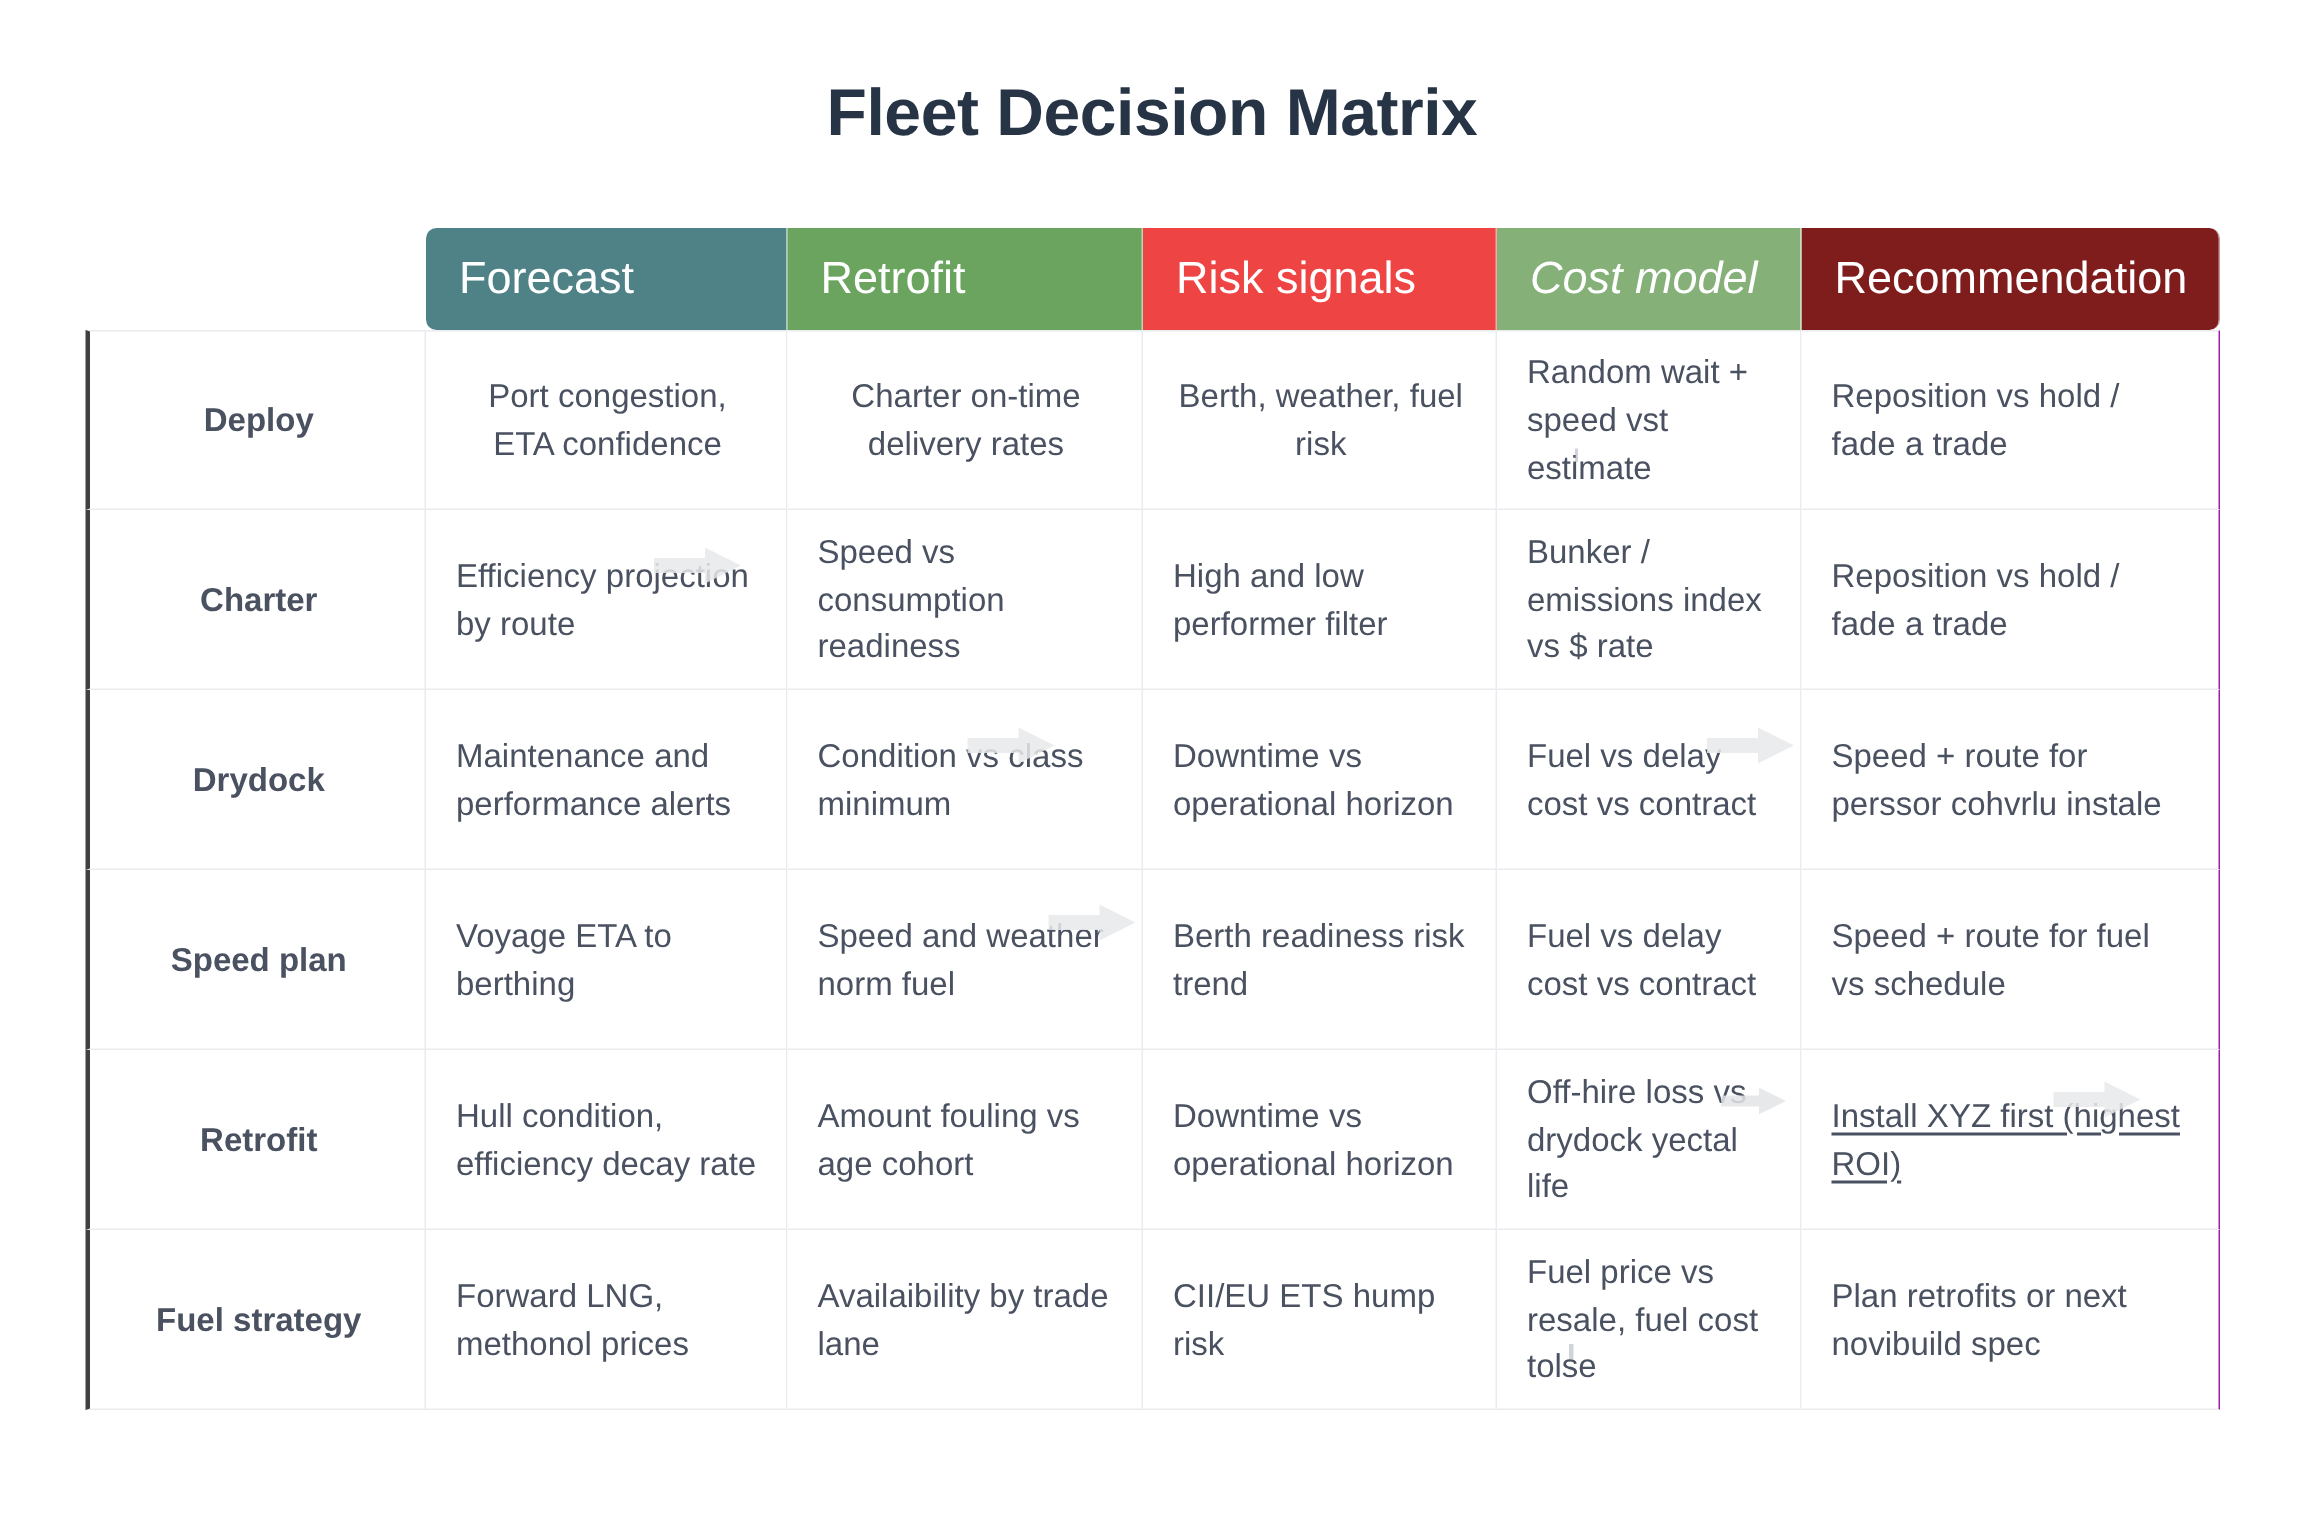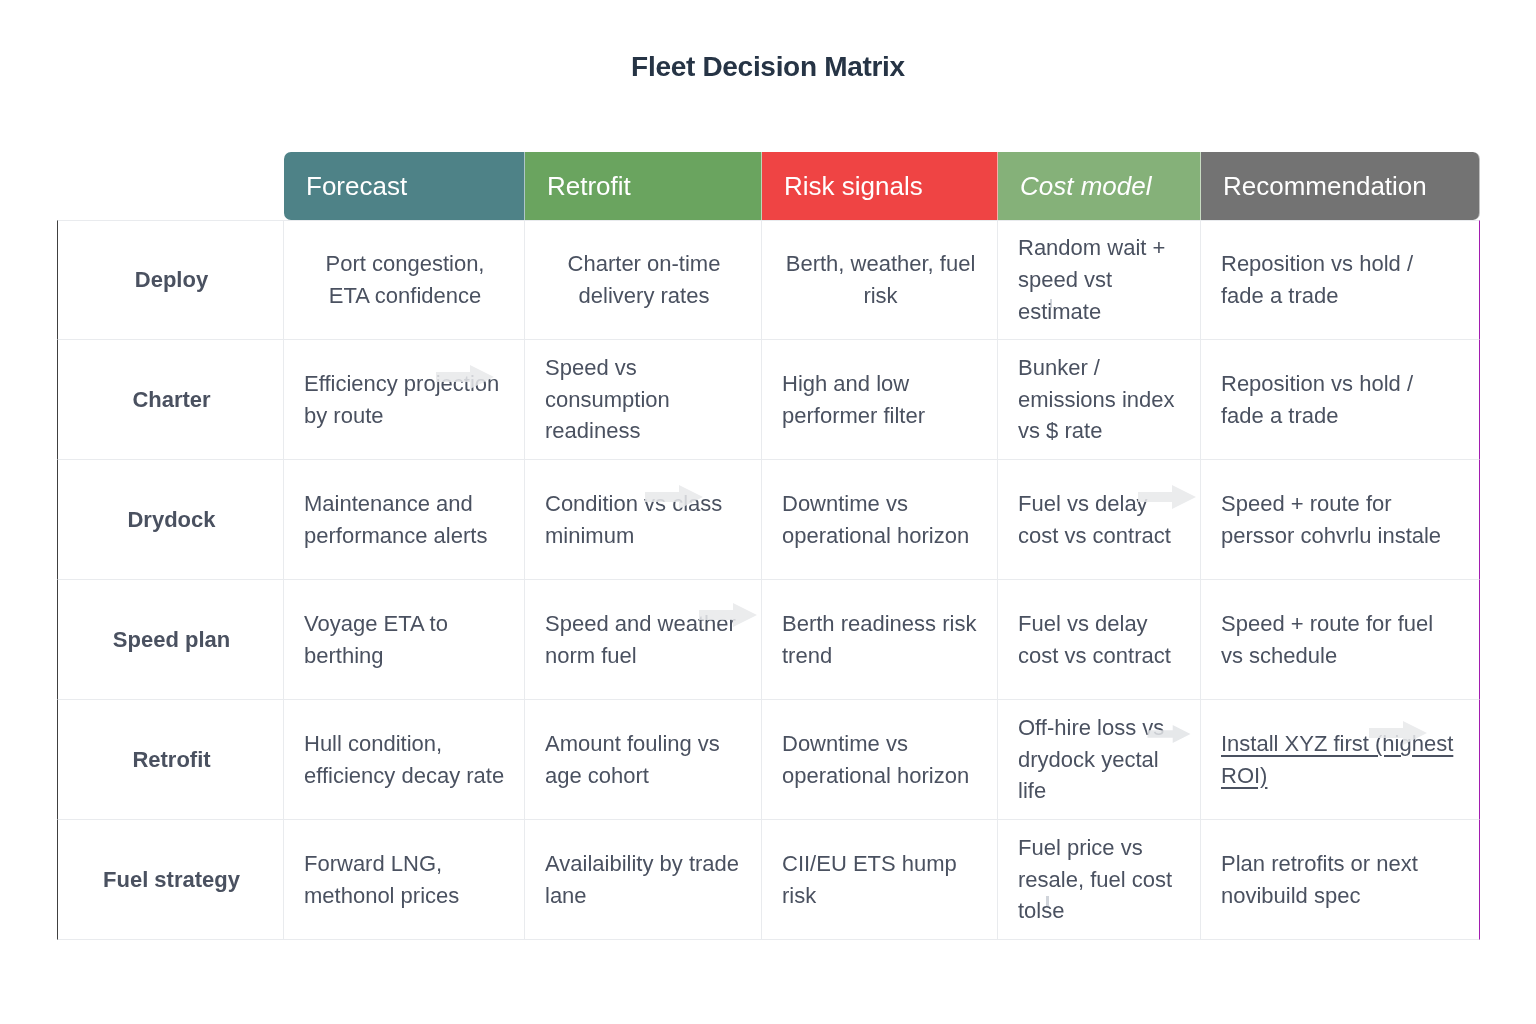--- a/index.html
+++ b/index.html
@@ -14,21 +14,21 @@
     overflow: hidden;
   }
   .page {
     position: relative;
     width: 1536px;
     height: 1024px;
     box-sizing: border-box;
   }
   .title {
     text-align: center;
-    font-size: 28px;
+    font-size: 44px;
     font-weight: 700;
     color: #263445;
     letter-spacing: -0.3px;
     padding-top: 52px;
     line-height: 1.1;
   }
 
   .matrix-wrap {
     position: absolute;
     left: 57px;
@@ -41,37 +41,37 @@
     border-spacing: 0;
     width: 1423px;
     table-layout: fixed;
   }
 
   
   table.matrix thead th {
     height: 68px;
     vertical-align: middle;
     color: #ffffff;
-    font-size: 26px;
+    font-size: 30px;
     font-weight: 400;
     text-align: left;
     padding: 0 0 0 22px;
     box-sizing: border-box;
     border-right: 1px solid rgba(255,255,255,0.55);
     position: relative;
   }
   th.corner {
     background: #ffffff;
     border-right: none;
   }
   th.h0 { background: #4e8287; border-top-left-radius: 7px; border-bottom-left-radius: 7px; }
   th.h1 { background: #6aa45f; }
   th.h2 { background: #ef4444; }
   th.h3 { background: #85b179; font-style: italic; }
-  th.h4 { background: #737373; border-top-right-radius: 7px; border-bottom-right-radius: 7px; border-right: none; }
+  th.h4 { background: #7f1d1d; border-top-right-radius: 7px; border-bottom-right-radius: 7px; border-right: none; }
 
   
   table.matrix tbody td {
     height: 120px;
     vertical-align: middle;
     box-sizing: border-box;
     border-right: 1px solid #e9ebee;
     border-bottom: 1px solid #e9ebee;
     background: #ffffff;
     padding: 6px 18px 6px 20px;
@@ -86,21 +86,21 @@
   table.matrix tbody td:last-child {
     border-right: 1px solid #a21caf;
   }
 
   td.rowlabel {
     background: #f7f8f9;
     text-align: center;
     font-size: 27px;
     font-weight: 700;
     color: #1f3350;
-    border-left: 1px solid #404040;
+    border-left: 3px solid #404040;
     padding: 0 10px;
   }
 
   td.cell-center {
     text-align: center;
   }
   td.cell-left {
     text-align: left;
   }
 

